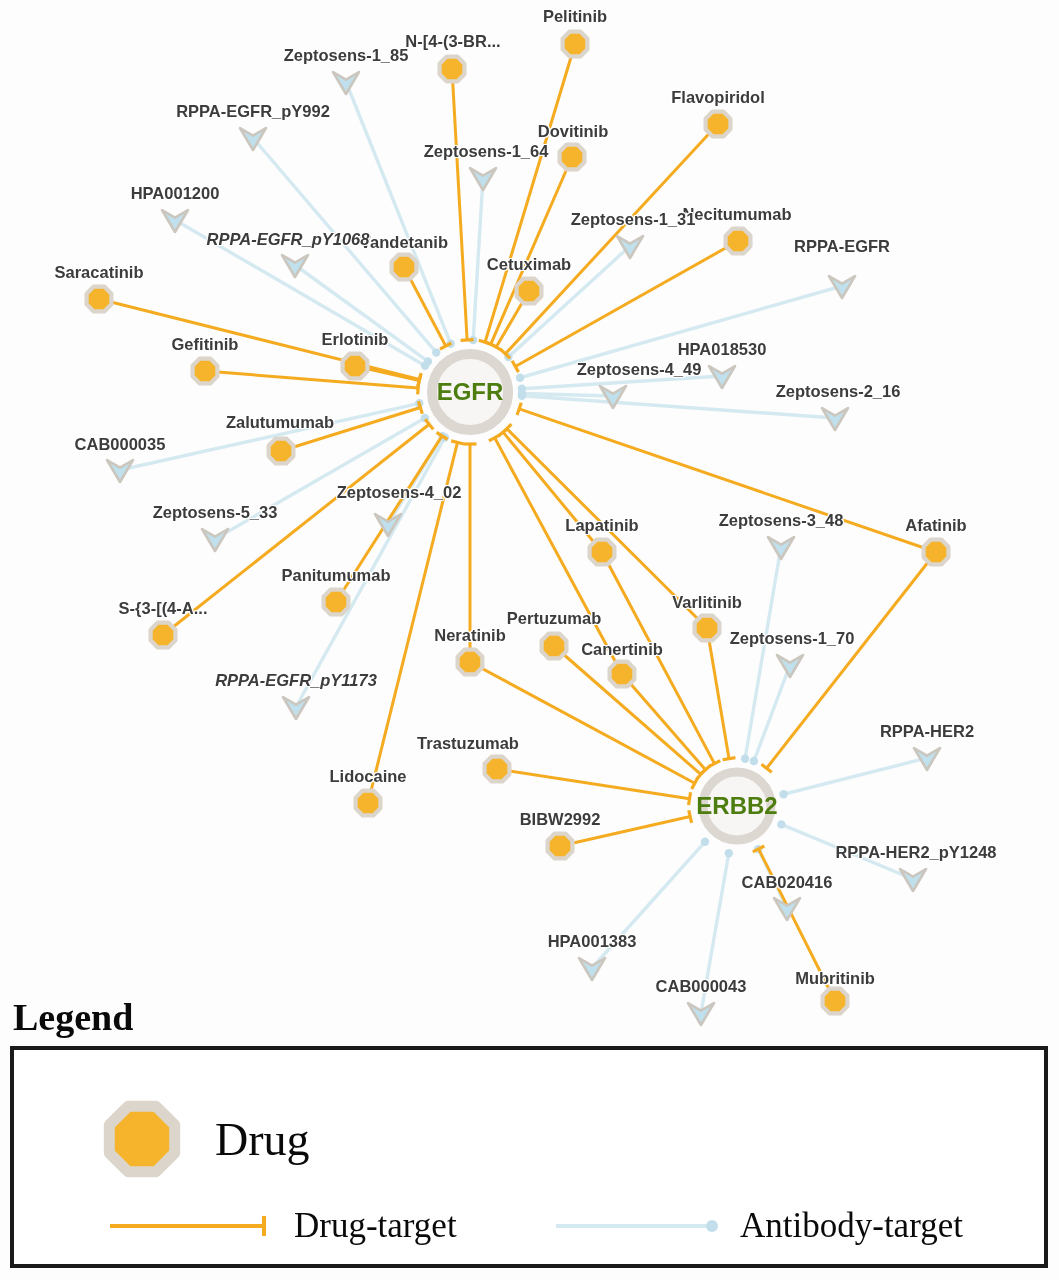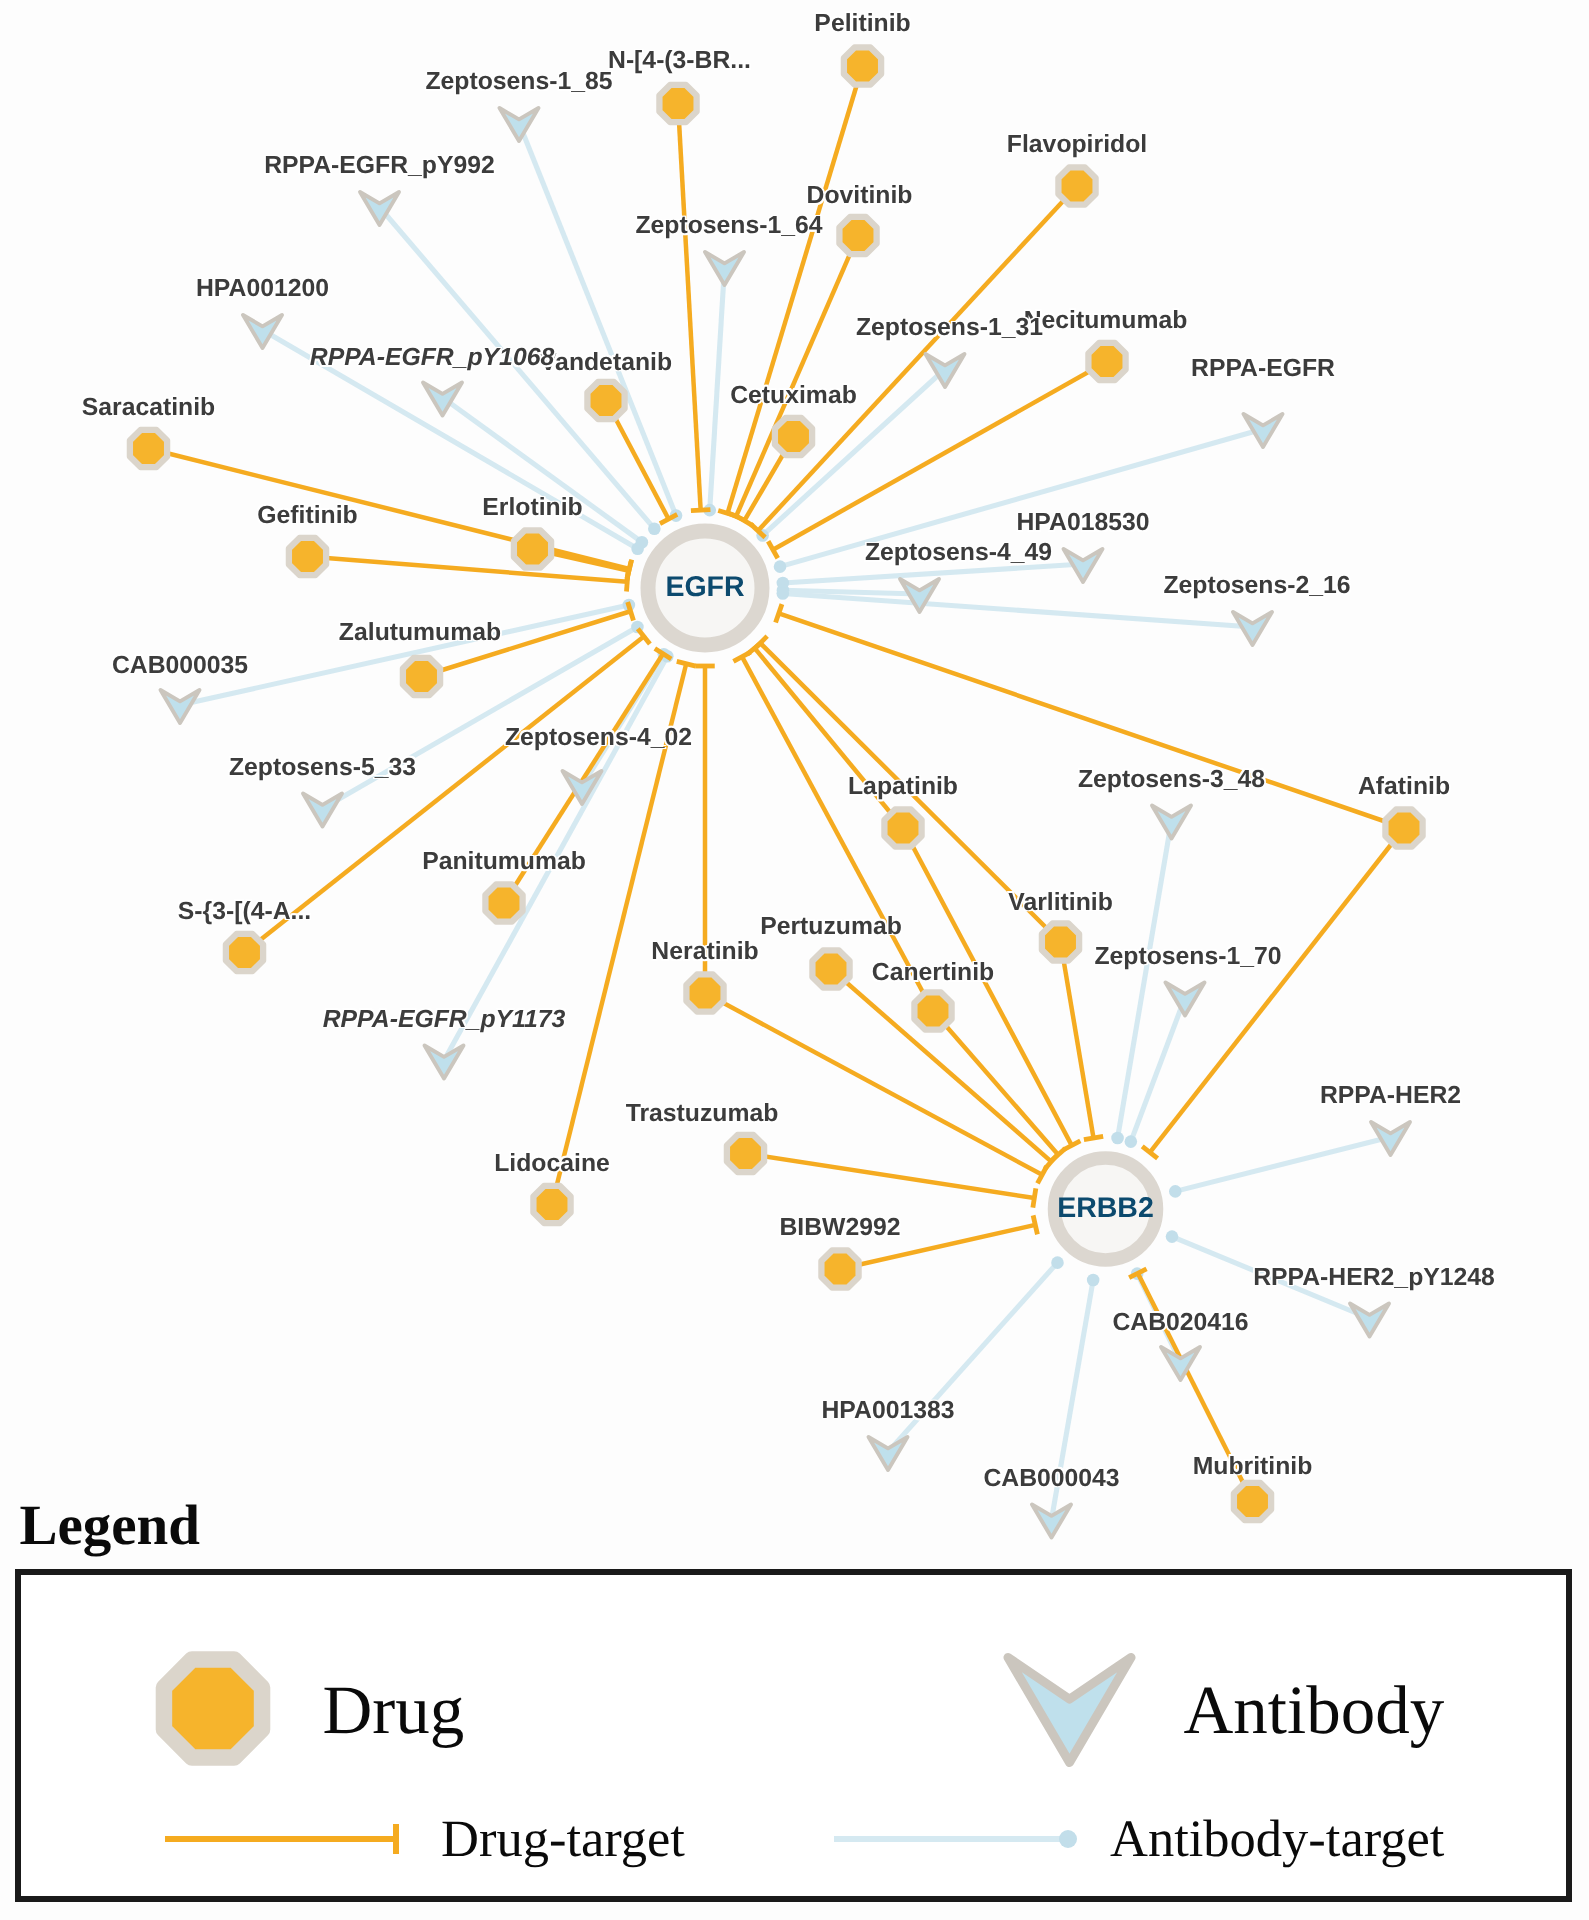--- a/index.html
+++ b/index.html
@@ -10,21 +10,21 @@
   .node { position:absolute; transform:translate(-50%,-50%); z-index:3; line-height:0; }
   .gene-node { z-index:2; }
   .node-label {
     position:absolute; transform:translate(-50%,-50%); z-index:5;
     font-weight:bold; font-size:16.5px; color:#3C3C3C; white-space:nowrap;
     text-shadow: 0 1px 0 #fff, 1px 0 0 #fff, -1px 0 0 #fff, 0 -1px 0 #fff,
                  1px 1px 0 #fff, -1px -1px 0 #fff, 1px -1px 0 #fff, -1px 1px 0 #fff;
   }
   .gene-label {
     position:absolute; left:50%; top:50%; transform:translate(-50%,-50%);
-    font-weight:bold; font-size:19px; color:#0c4a6e; line-height:normal;
+    font-weight:bold; font-size:24px; color:#4d7c0f; line-height:normal;
   }
   #legend-title { position:absolute; left:13px; top:995px; font-family:"Liberation Serif",serif;
     font-weight:bold; font-size:38px; color:#0A0A0A; z-index:6; }
   #legend-box { position:absolute; left:10px; top:1046px; width:1038px; height:222px;
     border:4px solid #1A1A1A; background:#FFFFFF; z-index:2; }
   .legend-item { position:absolute; display:flex; align-items:center; gap:31px; z-index:6; line-height:0; }
   .legend-label { font-family:"Liberation Serif",serif; font-size:46px; color:#0A0A0A; line-height:normal; }
   .legend-edge { position:absolute; display:flex; align-items:center; gap:16px; z-index:6; line-height:0; }
   .legend-edge-label { font-family:"Liberation Serif",serif; font-size:35px; color:#0A0A0A; line-height:normal; }
   #li-drug { left:100px; top:1097px; }
@@ -140,26 +140,20 @@
 
   <div id="legend-title">Legend</div>
   <div id="legend-box"></div>
 
   <div class="legend-item" id="li-drug">
     <span class="legend-icon" id="legend-icon-drug"><svg width="84" height="84">
           <polygon points="28.0,9.3 56.0,9.3 74.7,28.0 74.7,56.0 56.0,74.7 28.0,74.7 9.3,56.0 9.3,28.0" fill="#F6B42C" stroke="#DBD5CB" stroke-width="11" stroke-linejoin="round"></polygon>
         </svg></span>
     <span class="legend-label">Drug</span>
   </div>
-  <div class="legend-item" id="li-antibody">
-    <span class="legend-icon" id="legend-icon-antibody"><svg width="90" height="78">
-          <polygon points="4,5 45,32.76 86,5 45,75" fill="#BFE0EC" stroke="#CBC6BE" stroke-width="6" stroke-linejoin="round"></polygon>
-        </svg></span>
-    <span class="legend-label">Antibody</span>
-  </div>
 
   <div class="legend-edge" id="le-drug">
     <span class="legend-icon" id="legend-edge-drug"><svg width="172" height="26">
           <line x1="4" y1="13" x2="158" y2="13" stroke="#F5AB20" stroke-width="4"></line>
           <line x1="158" y1="3" x2="158" y2="23" stroke="#F5AB20" stroke-width="4"></line>
         </svg></span>
     <span class="legend-edge-label">Drug-target</span>
   </div>
   <div class="legend-edge" id="le-antibody">
     <span class="legend-icon" id="legend-edge-antibody"><svg width="172" height="26">

